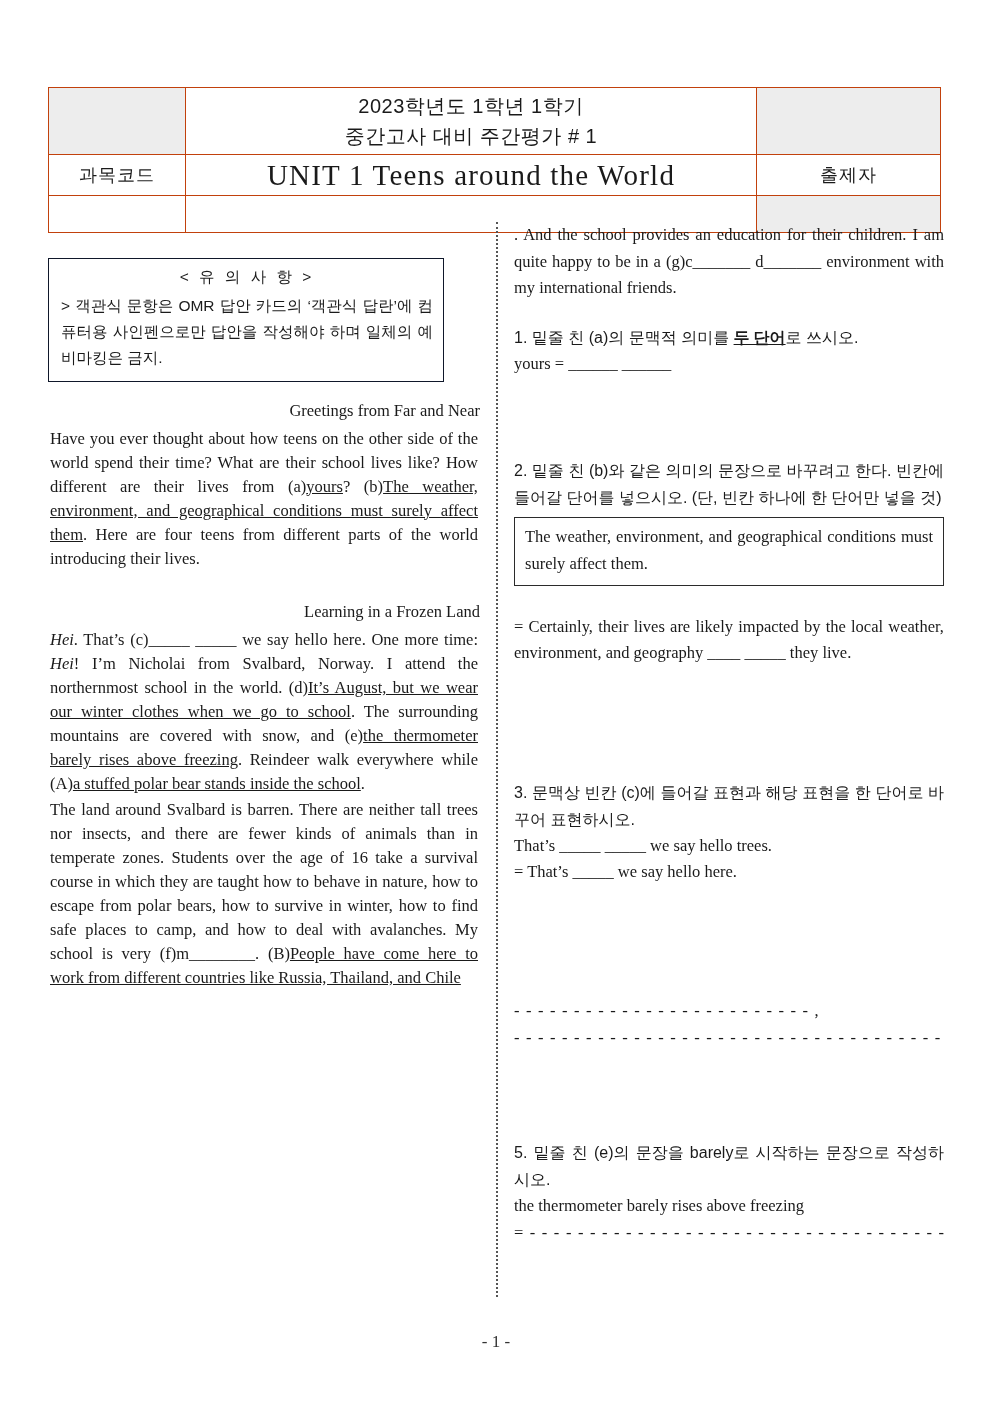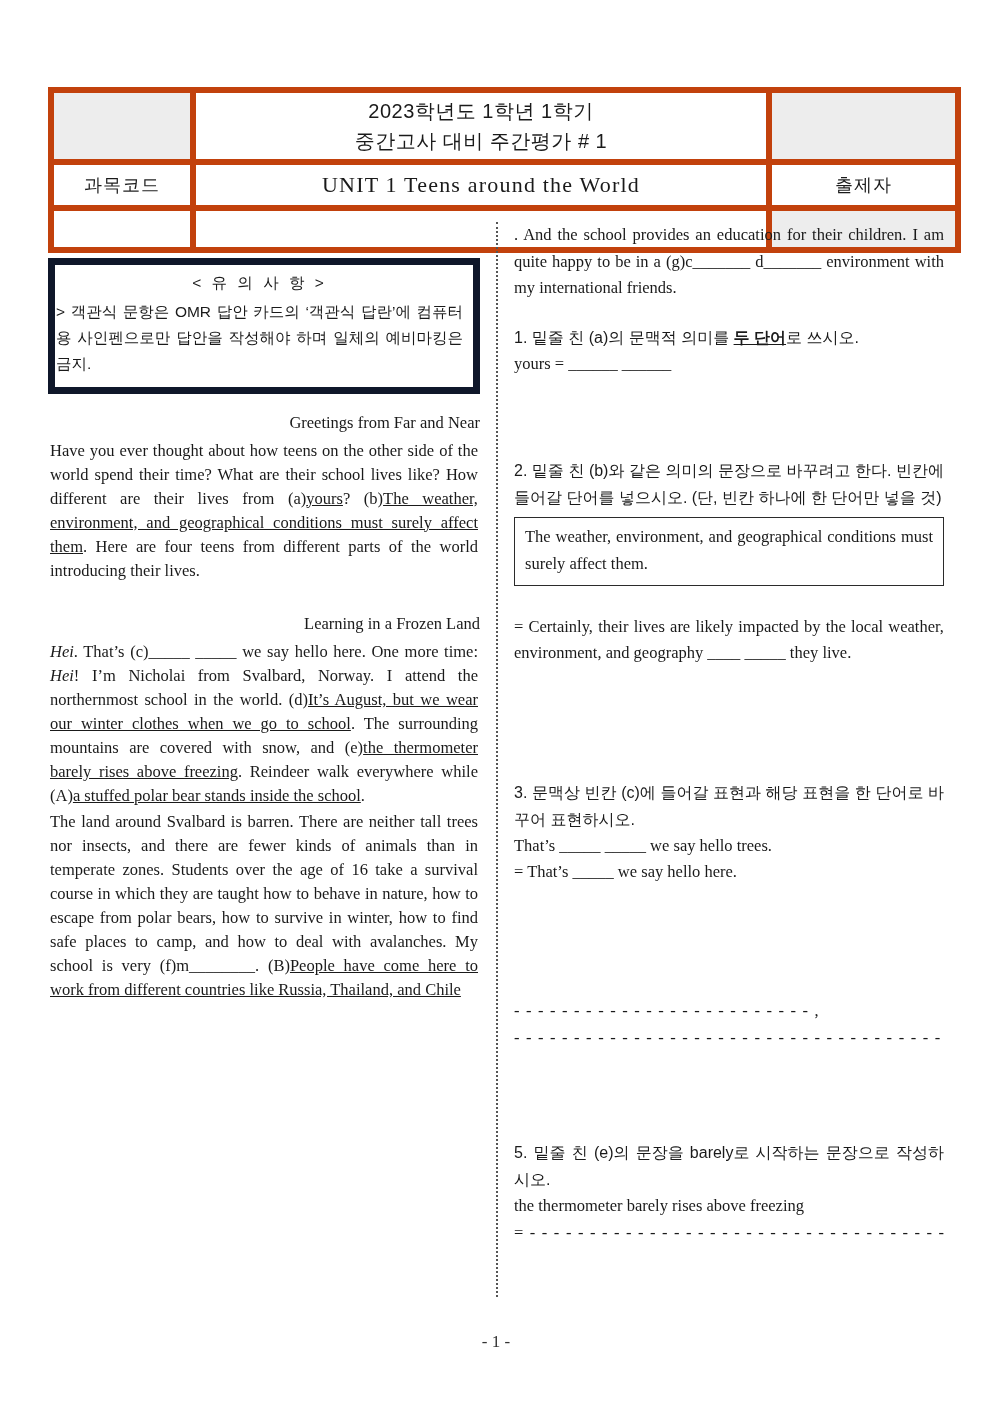--- a/index.html
+++ b/index.html
@@ -26,21 +26,21 @@
   
   .header-table {
     position: absolute;
     left: 48px;
     top: 87px;
     width: 889px;
     border-collapse: collapse;
     table-layout: fixed;
   }
   .header-table td {
-    border: 6px solid #c2410c;
+    border: 1px solid #c2410c;
     padding: 0;
     vertical-align: middle;
     text-align: center;
     font-size: 19px;
   }
   .hdr-shade { background: #ededed; }
   .col-code  { width: 136px; }
   .col-mid   { width: 570px; }
   .col-right { width: 183px; }
 
@@ -49,21 +49,21 @@
   .row-blank td { height: 36px; }
 
   .title-line1, .title-line2 {
     font-family: "Liberation Sans", "DejaVu Sans", sans-serif;
     font-size: 20px;
     line-height: 30px;
     letter-spacing: 0.5px;
   }
   .unit-title {
     font-family: "Liberation Serif", "DejaVu Serif", serif;
-    font-size: 22px;
+    font-size: 29px;
     letter-spacing: 1.2px;
   }
   .cell-label {
     font-family: "Liberation Sans", "DejaVu Sans", sans-serif;
     font-size: 18px;
     letter-spacing: 1px;
   }
 
   
   .col-left {
@@ -82,24 +82,24 @@
     position: absolute;
     left: 496px;
     top: 222px;
     width: 0;
     height: 1075px;
     border-left: 2px dotted #555;
   }
 
   
   .notice-box {
-    border: 7px solid #0f172a;
-    padding: 8px 10px 10px 1px;
+    border: 1px solid #0f172a;
+    padding: 8px 10px 10px 12px;
     box-sizing: border-box;
-    width: 432px;
+    width: 396px;
     margin-bottom: 16px;
   }
   .notice-title {
     text-align: center;
     font-family: "Liberation Sans", "DejaVu Sans", sans-serif;
     font-size: 15.5px;
     letter-spacing: 3px;
     margin-bottom: 5px;
   }
   .notice-p {
@@ -127,21 +127,21 @@
     margin: 2px;
   }
   .eng-head {
     font-family: "Liberation Serif", "DejaVu Serif", serif;
     font-size: 16.5px;
     line-height: 26.6px;
     margin: 0;
     text-align: right;
   }
   .spacer-line { height: 26.6px; }
-  .u { text-decoration: underline; }
+  .u { text-decoration: underline; font-family: Liberation Serif, serif; }
   .it { font-style: italic; }
 
   
   .q-kor {
     font-family: "Liberation Sans", "DejaVu Sans", sans-serif;
     font-size: 16px;
     line-height: 27px;
     text-align: justify;
     text-justify: inter-word;
     margin: 0;

